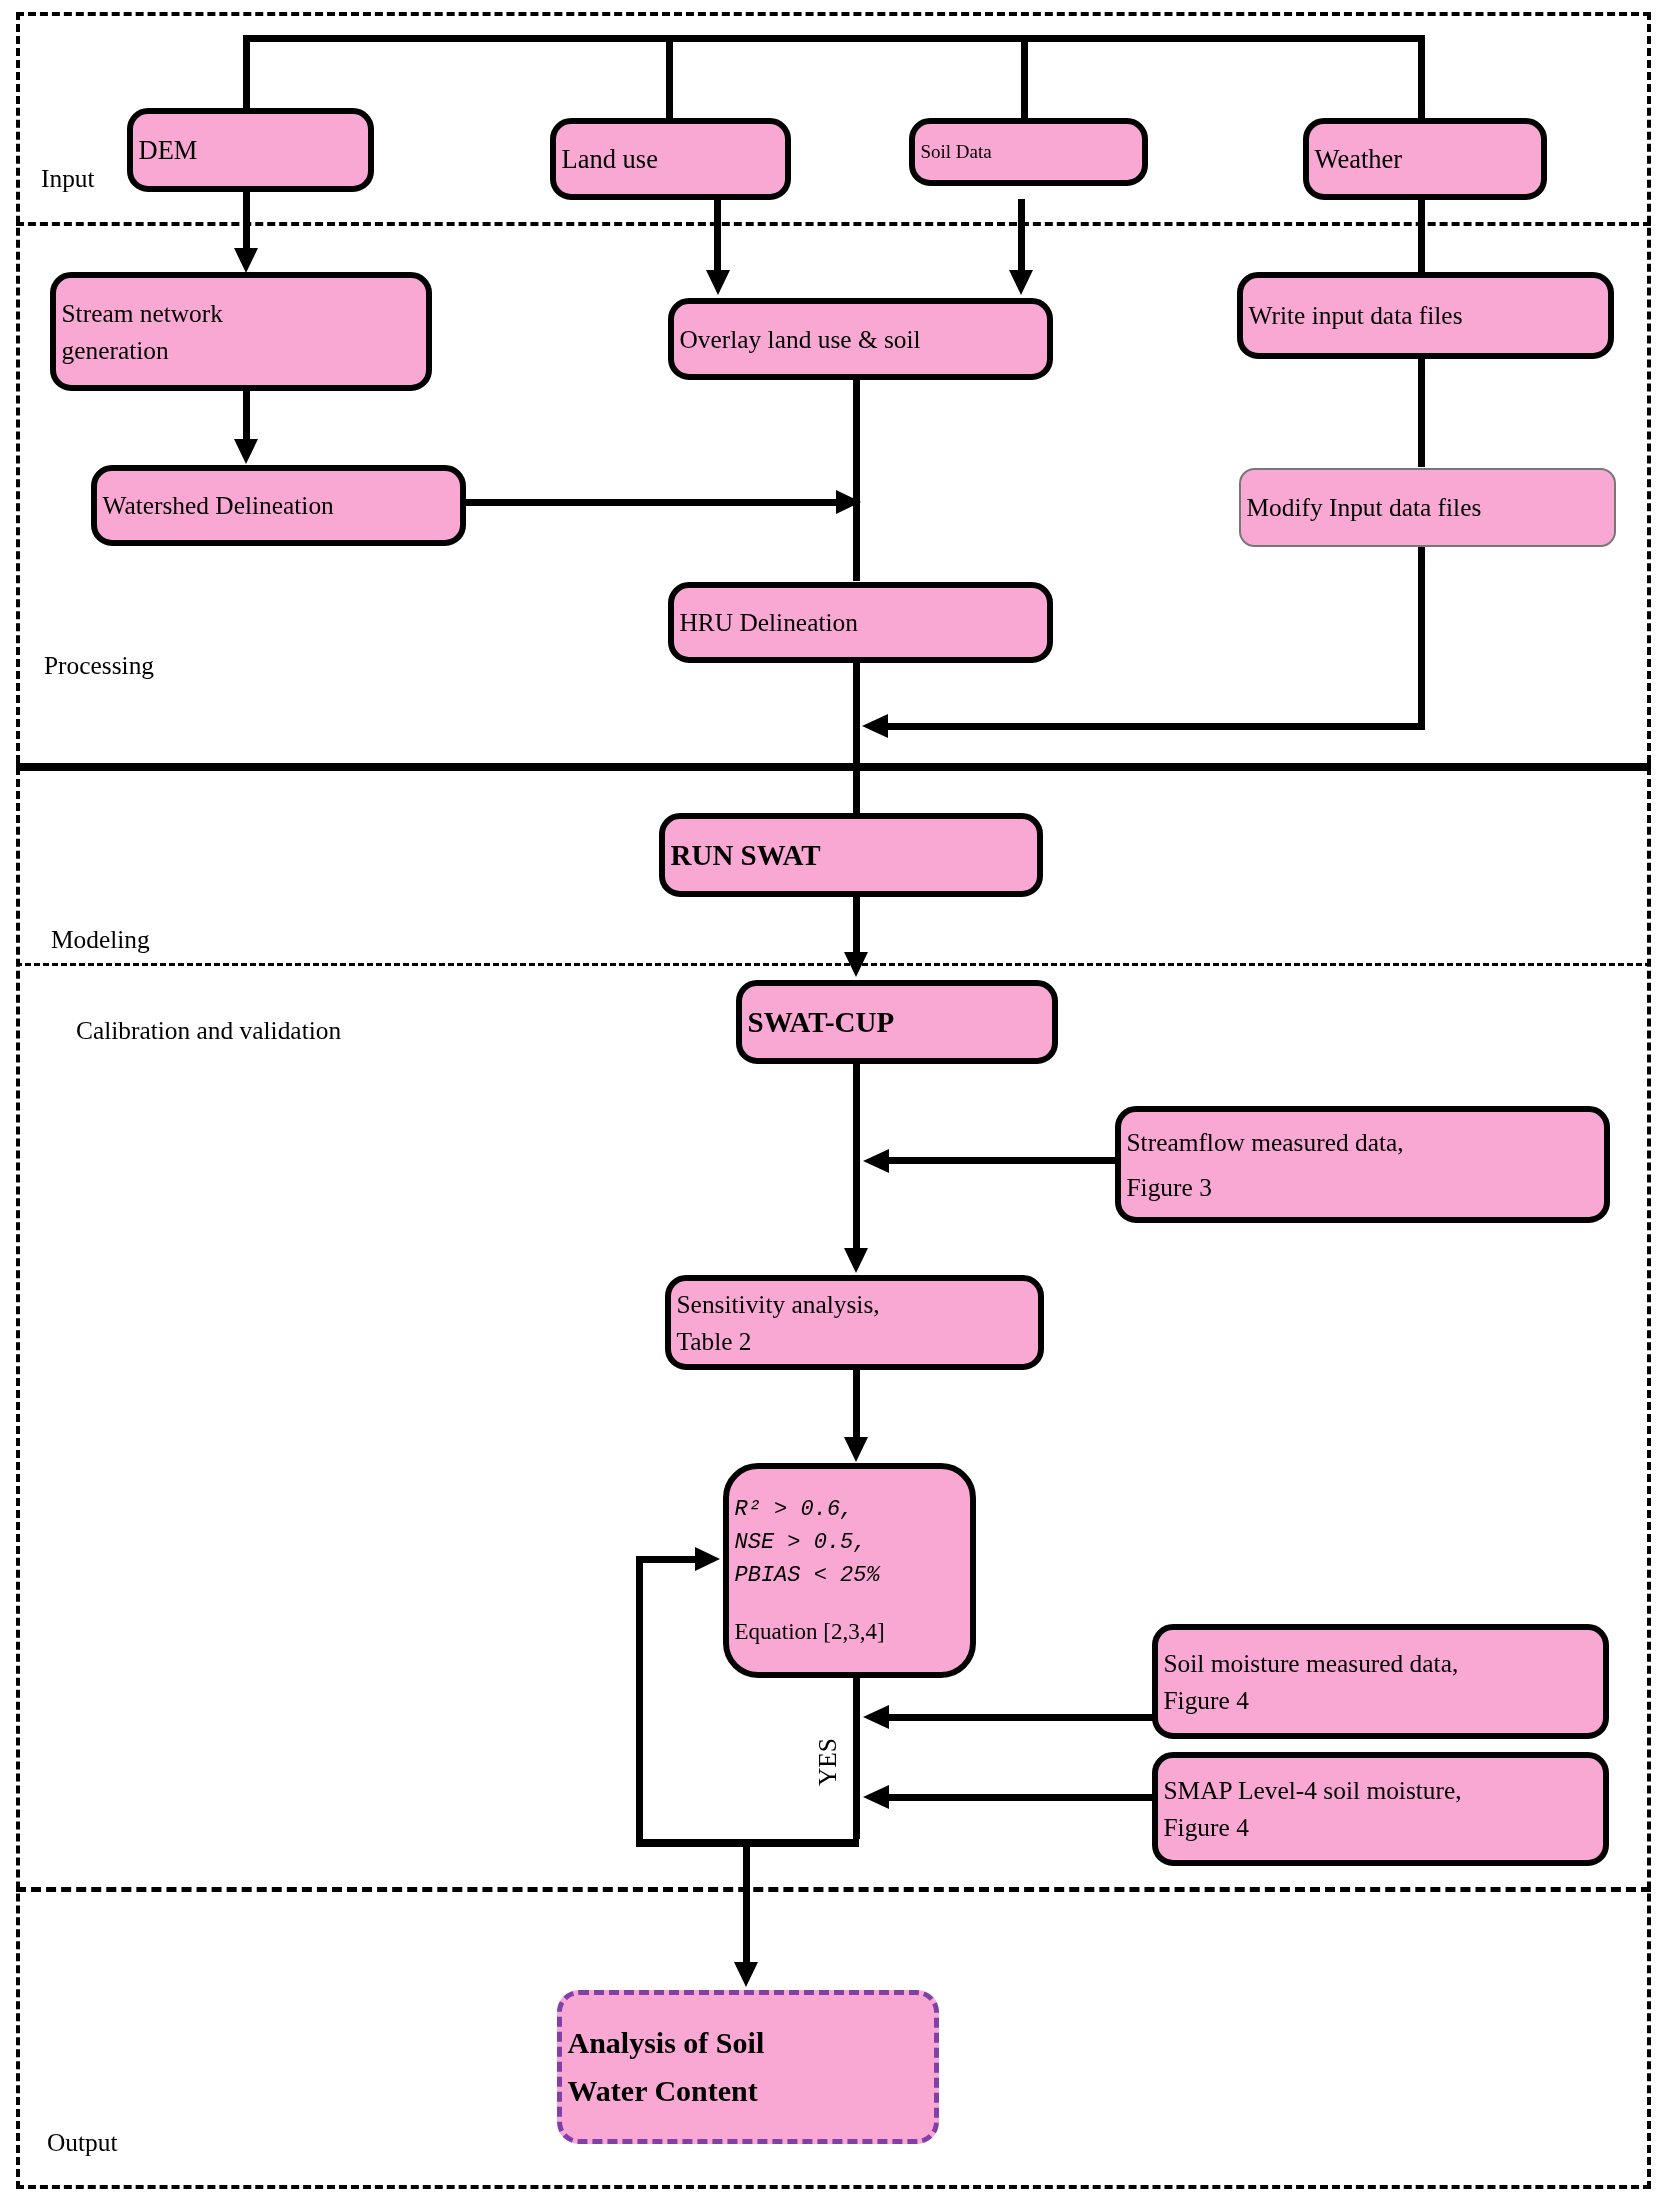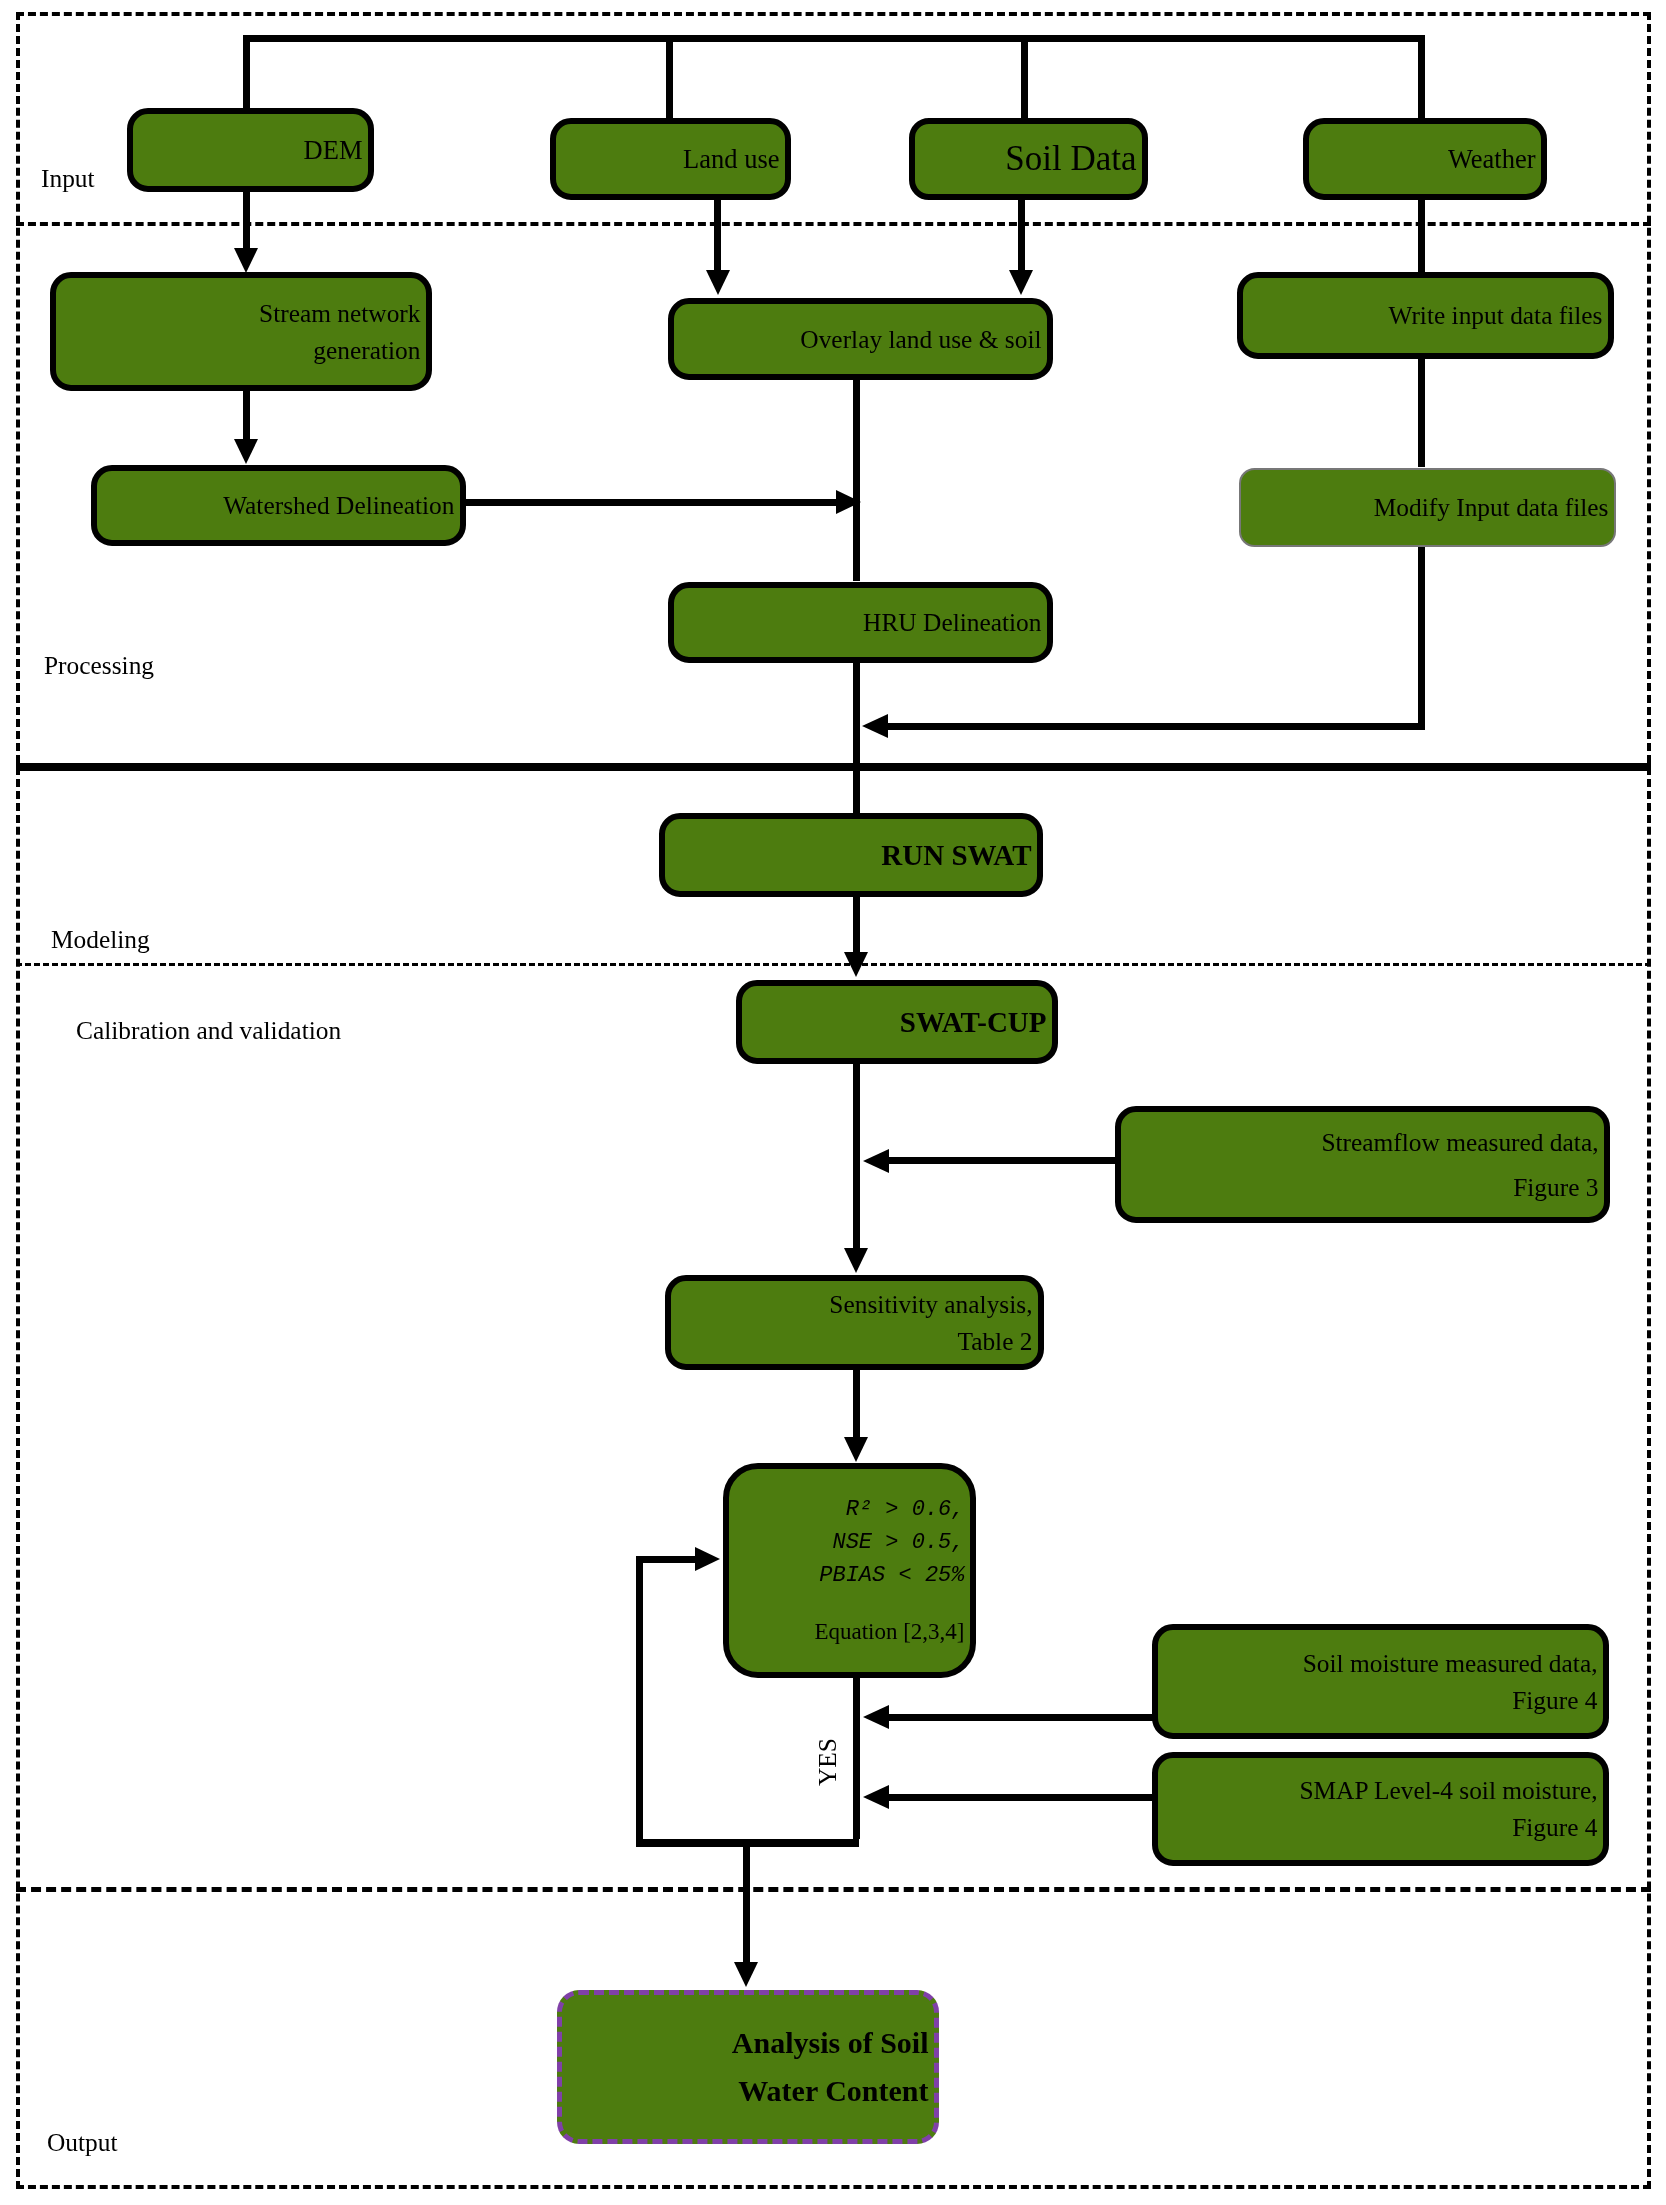--- a/index.html
+++ b/index.html
@@ -11,22 +11,22 @@
   .outer{position:absolute;left:15.5px;top:12px;width:1635px;height:2177px;
          border:4.4px dashed #000;}
   .divider-dashed{position:absolute;left:15.5px;width:1635px;height:0;
          border-top:4.4px dashed #000;}
   .divider-solid{position:absolute;left:15.5px;width:1635px;height:7.7px;background:#000;}
 
   
   .seclabel{position:absolute;font-size:25.4px;white-space:nowrap;}
 
   
-  .node{position:absolute;background:#4d7c0f;border:6.6px solid #000;border-radius:21px;
-        display:flex;flex-direction:column;align-items:flex-end;justify-content:center;
+  .node{position:absolute;background:#f9a8d4;border:6.6px solid #000;border-radius:21px;
+        display:flex;flex-direction:column;align-items:flex-start;justify-content:center;
         text-align:center;font-size:25.4px;line-height:1.45;padding:2.2px 5.5px;}
   .node.bold{font-weight:bold;font-size:29px;}
   .node.thin{border:2.2px solid #777;border-radius:15.5px;}
   .node.outbox{border:5px dashed #8040a8;border-radius:22px;
                font-weight:bold;font-size:30px;line-height:1.6;}
   .decision-line{font-style:italic;font-size:22px;line-height:1.5;font-family:Liberation Mono, monospace;}
   .decision-eq{font-size:23px;margin-top:23px;}
 
   
   .vl{position:absolute;width:6.6px;background:#000;}
@@ -120,21 +120,21 @@
 
   <div class="vl" style="left:743px;top:1846px;height:117px;"></div>
   <div class="ah ah-down" style="left:734px;top:1962px;"></div>
 
   <div class="node" style="left:127px;top:108px;width:247px;height:84px;font-size:26.5px;">
     <span>DEM</span>
   </div>
   <div class="node" style="left:550px;top:118px;width:241px;height:82px;font-size:26.5px;">
     <span>Land use</span>
   </div>
-  <div class="node" style="left:909px;top:118px;width:239px;height:82px;font-size:35px;border-radius:20px;">
+  <div class="node" style="left:909px;top:118px;width:239px;height:68px;font-size:19px;">
     <span>Soil Data</span>
   </div>
   <div class="node" style="left:1303px;top:118px;width:244px;height:82px;font-size:26.5px;">
     <span>Weather</span>
   </div>
 
   <div class="node" style="left:50px;top:272px;width:382px;height:119px;">
     <span>Stream network</span>
     <span>generation</span>
   </div>

